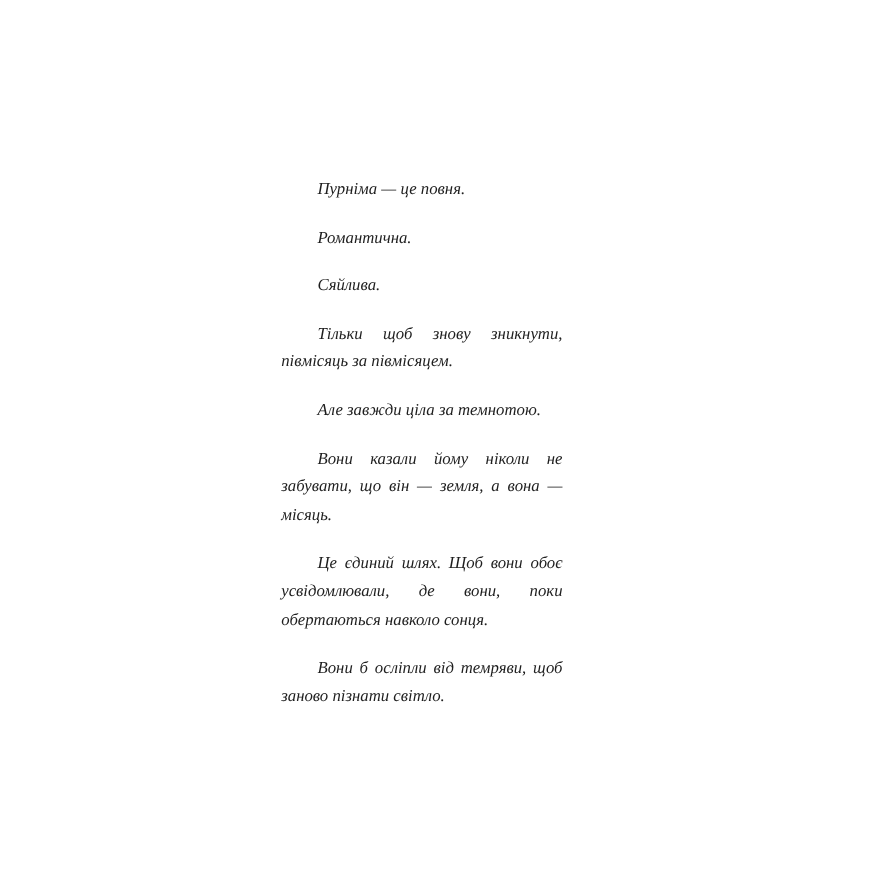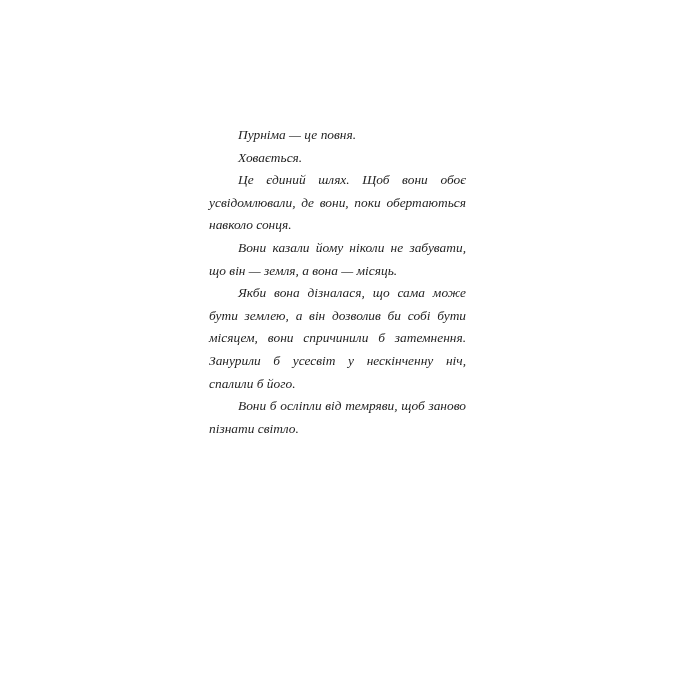--- a/index.html
+++ b/index.html
@@ -18,30 +18,32 @@
       left: 209px;
       top: 124px;
       width: 257px;
       font-family: "Liberation Serif", "DejaVu Serif", serif;
       font-style: italic;
       font-size: 13.4px;
       line-height: 22.6px;
       color: #1e1e1e;
     }
     .para {
-      margin: 0;
+      margin: 16px;
       text-indent: 29px;
       text-align: justify;
       hyphens: manual;
     }
   </style>
 </head>
 <body>
 
 <div class="page">
   <p class="para">Пурніма — це повня.</p>
-  <p class="para">Ховається.</p>
+  <p class="para">Романтична.</p>
+  <p class="para">Сяйлива.</p>
+  <p class="para">Тільки щоб знову зникнути, півмісяць за півмі­сяцем.</p>
+  <p class="para">Але завжди ціла за темнотою.</p>
+  <p class="para">Вони казали йому ніколи не забувати, що він — земля, а вона — місяць.</p>
   <p class="para">Це єдиний шлях. Щоб вони обоє усвідомлю­вали, де вони, поки обертаються навколо сонця.</p>
-  <p class="para">Вони казали йому ніколи не забувати, що він — земля, а вона — місяць.</p>
-  <p class="para">Якби вона дізналася, що сама може бути землею, а він дозволив би собі бути місяцем, вони спричинили б затемнення. Занурили б усесвіт у нескінченну ніч, спалили б його.</p>
   <p class="para">Вони б осліпли від темряви, щоб заново пізна­ти світло.</p>
 
 </div>
 
 </body></html>

